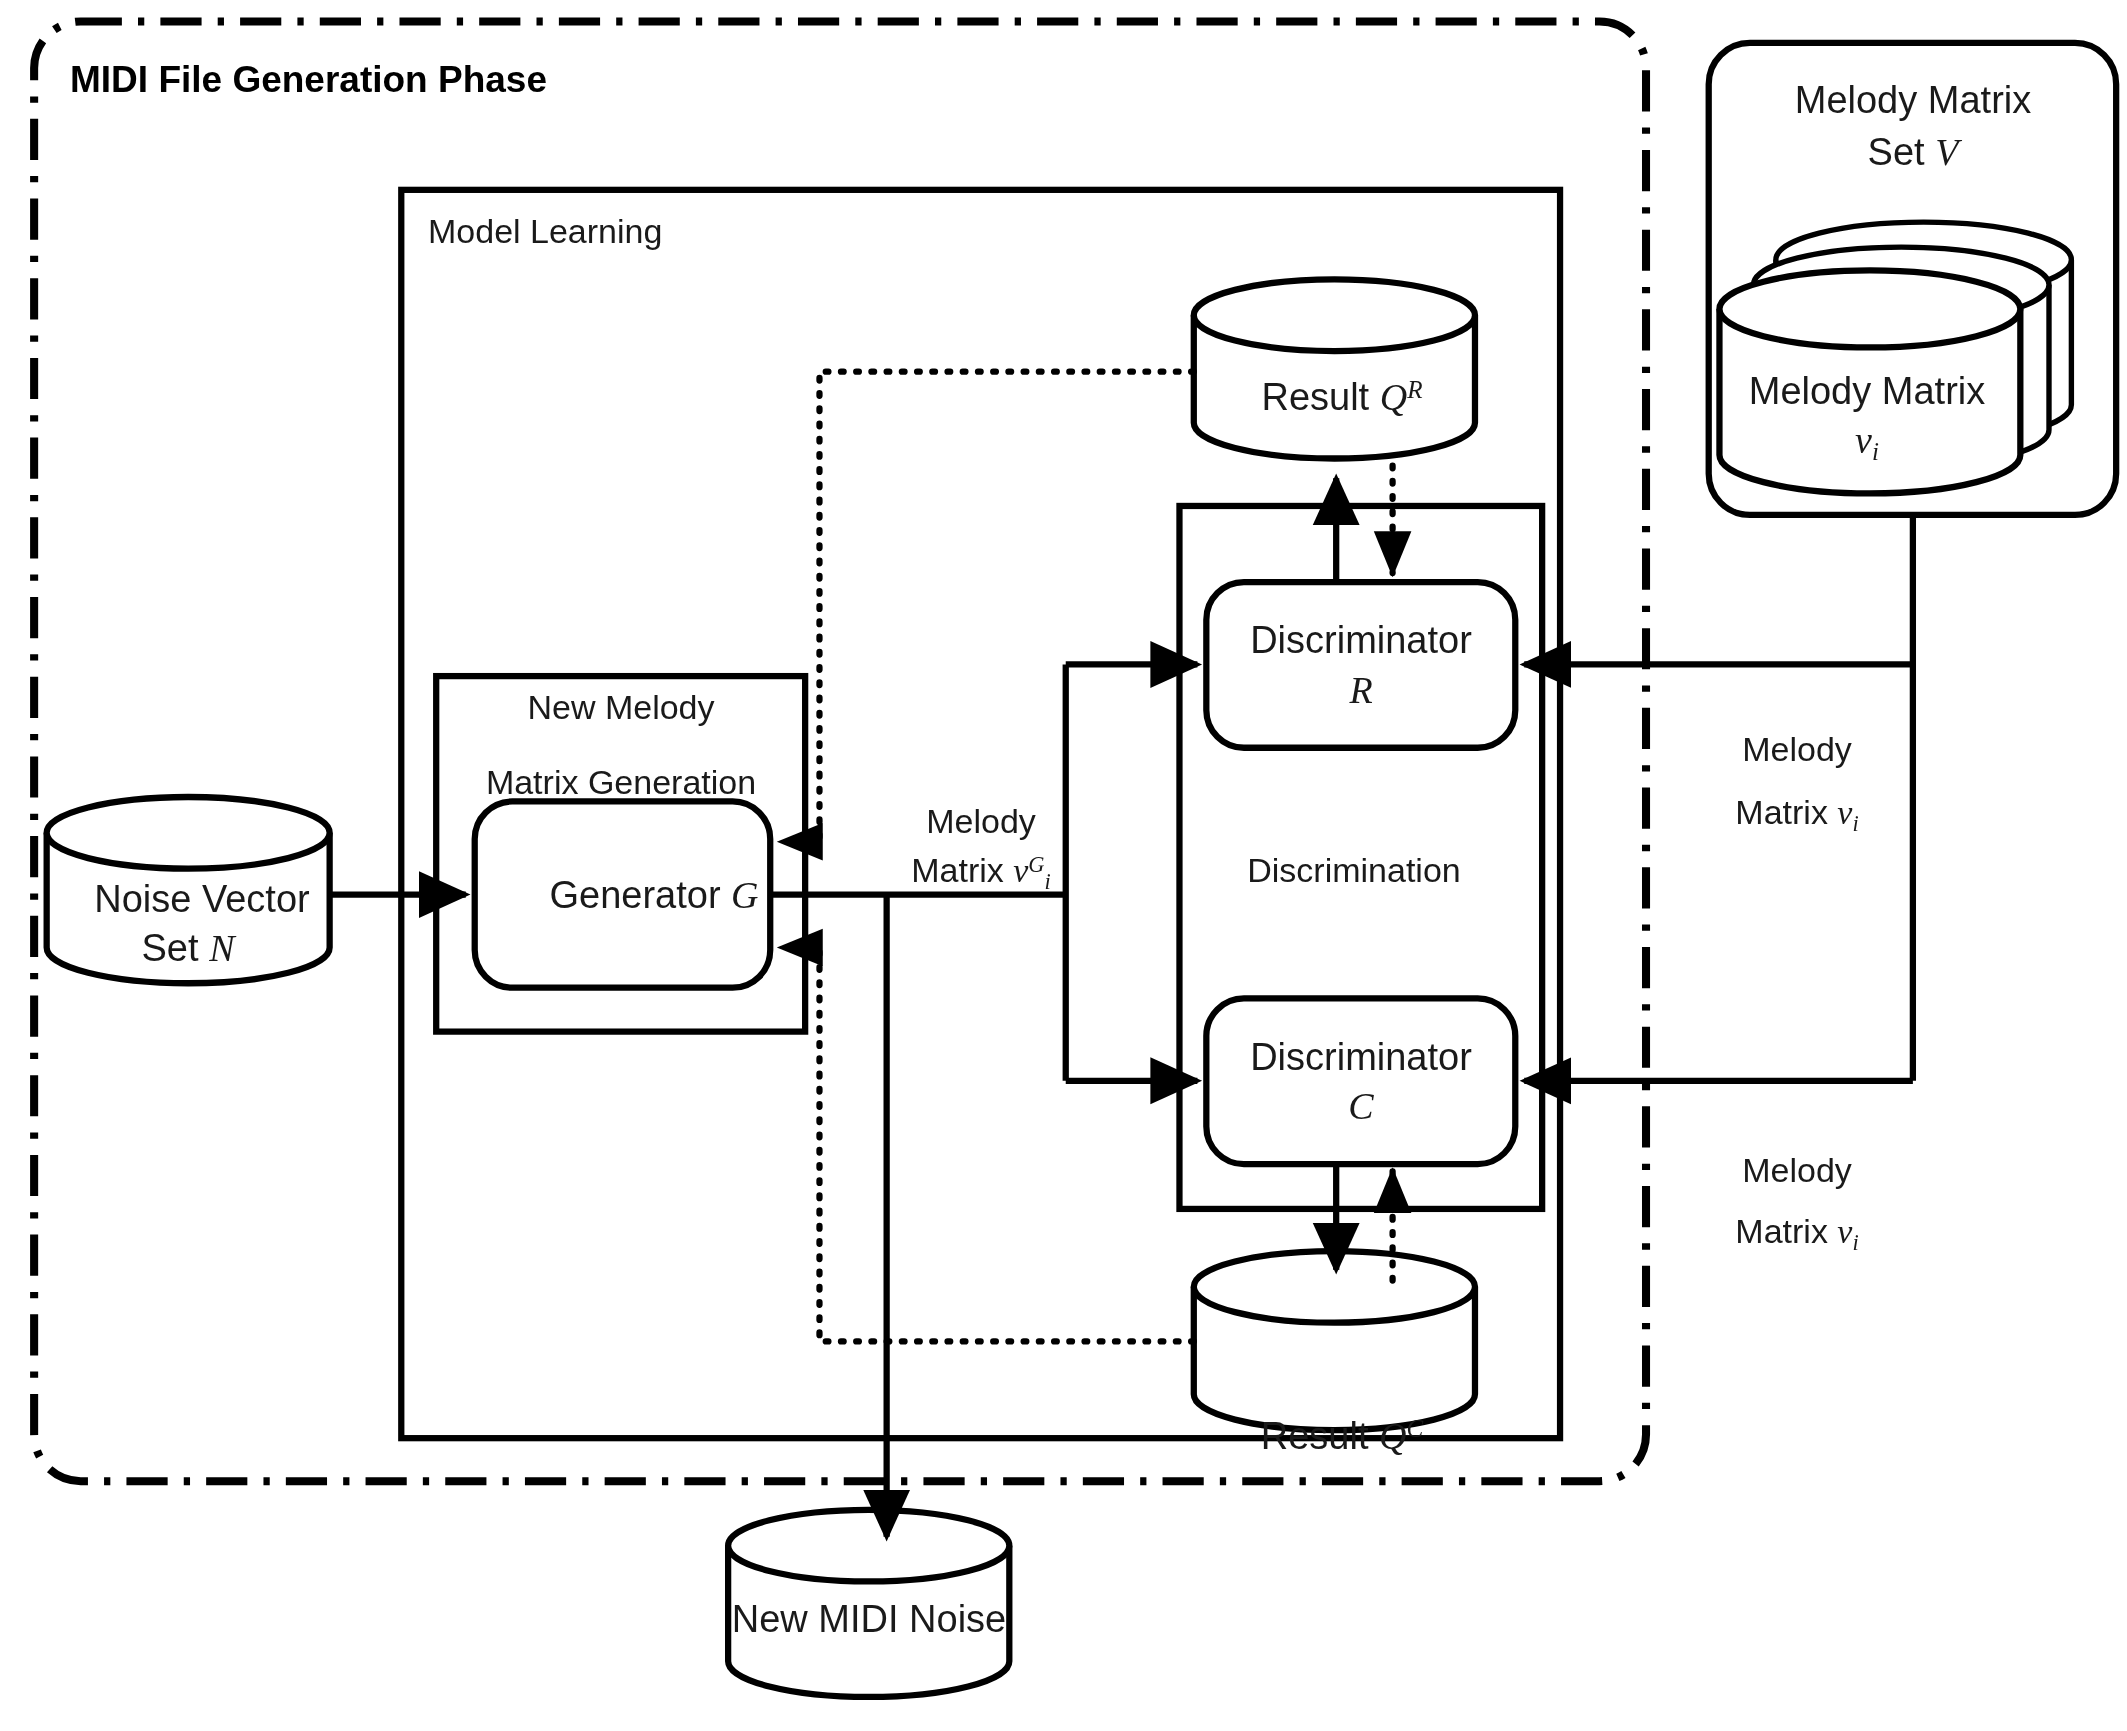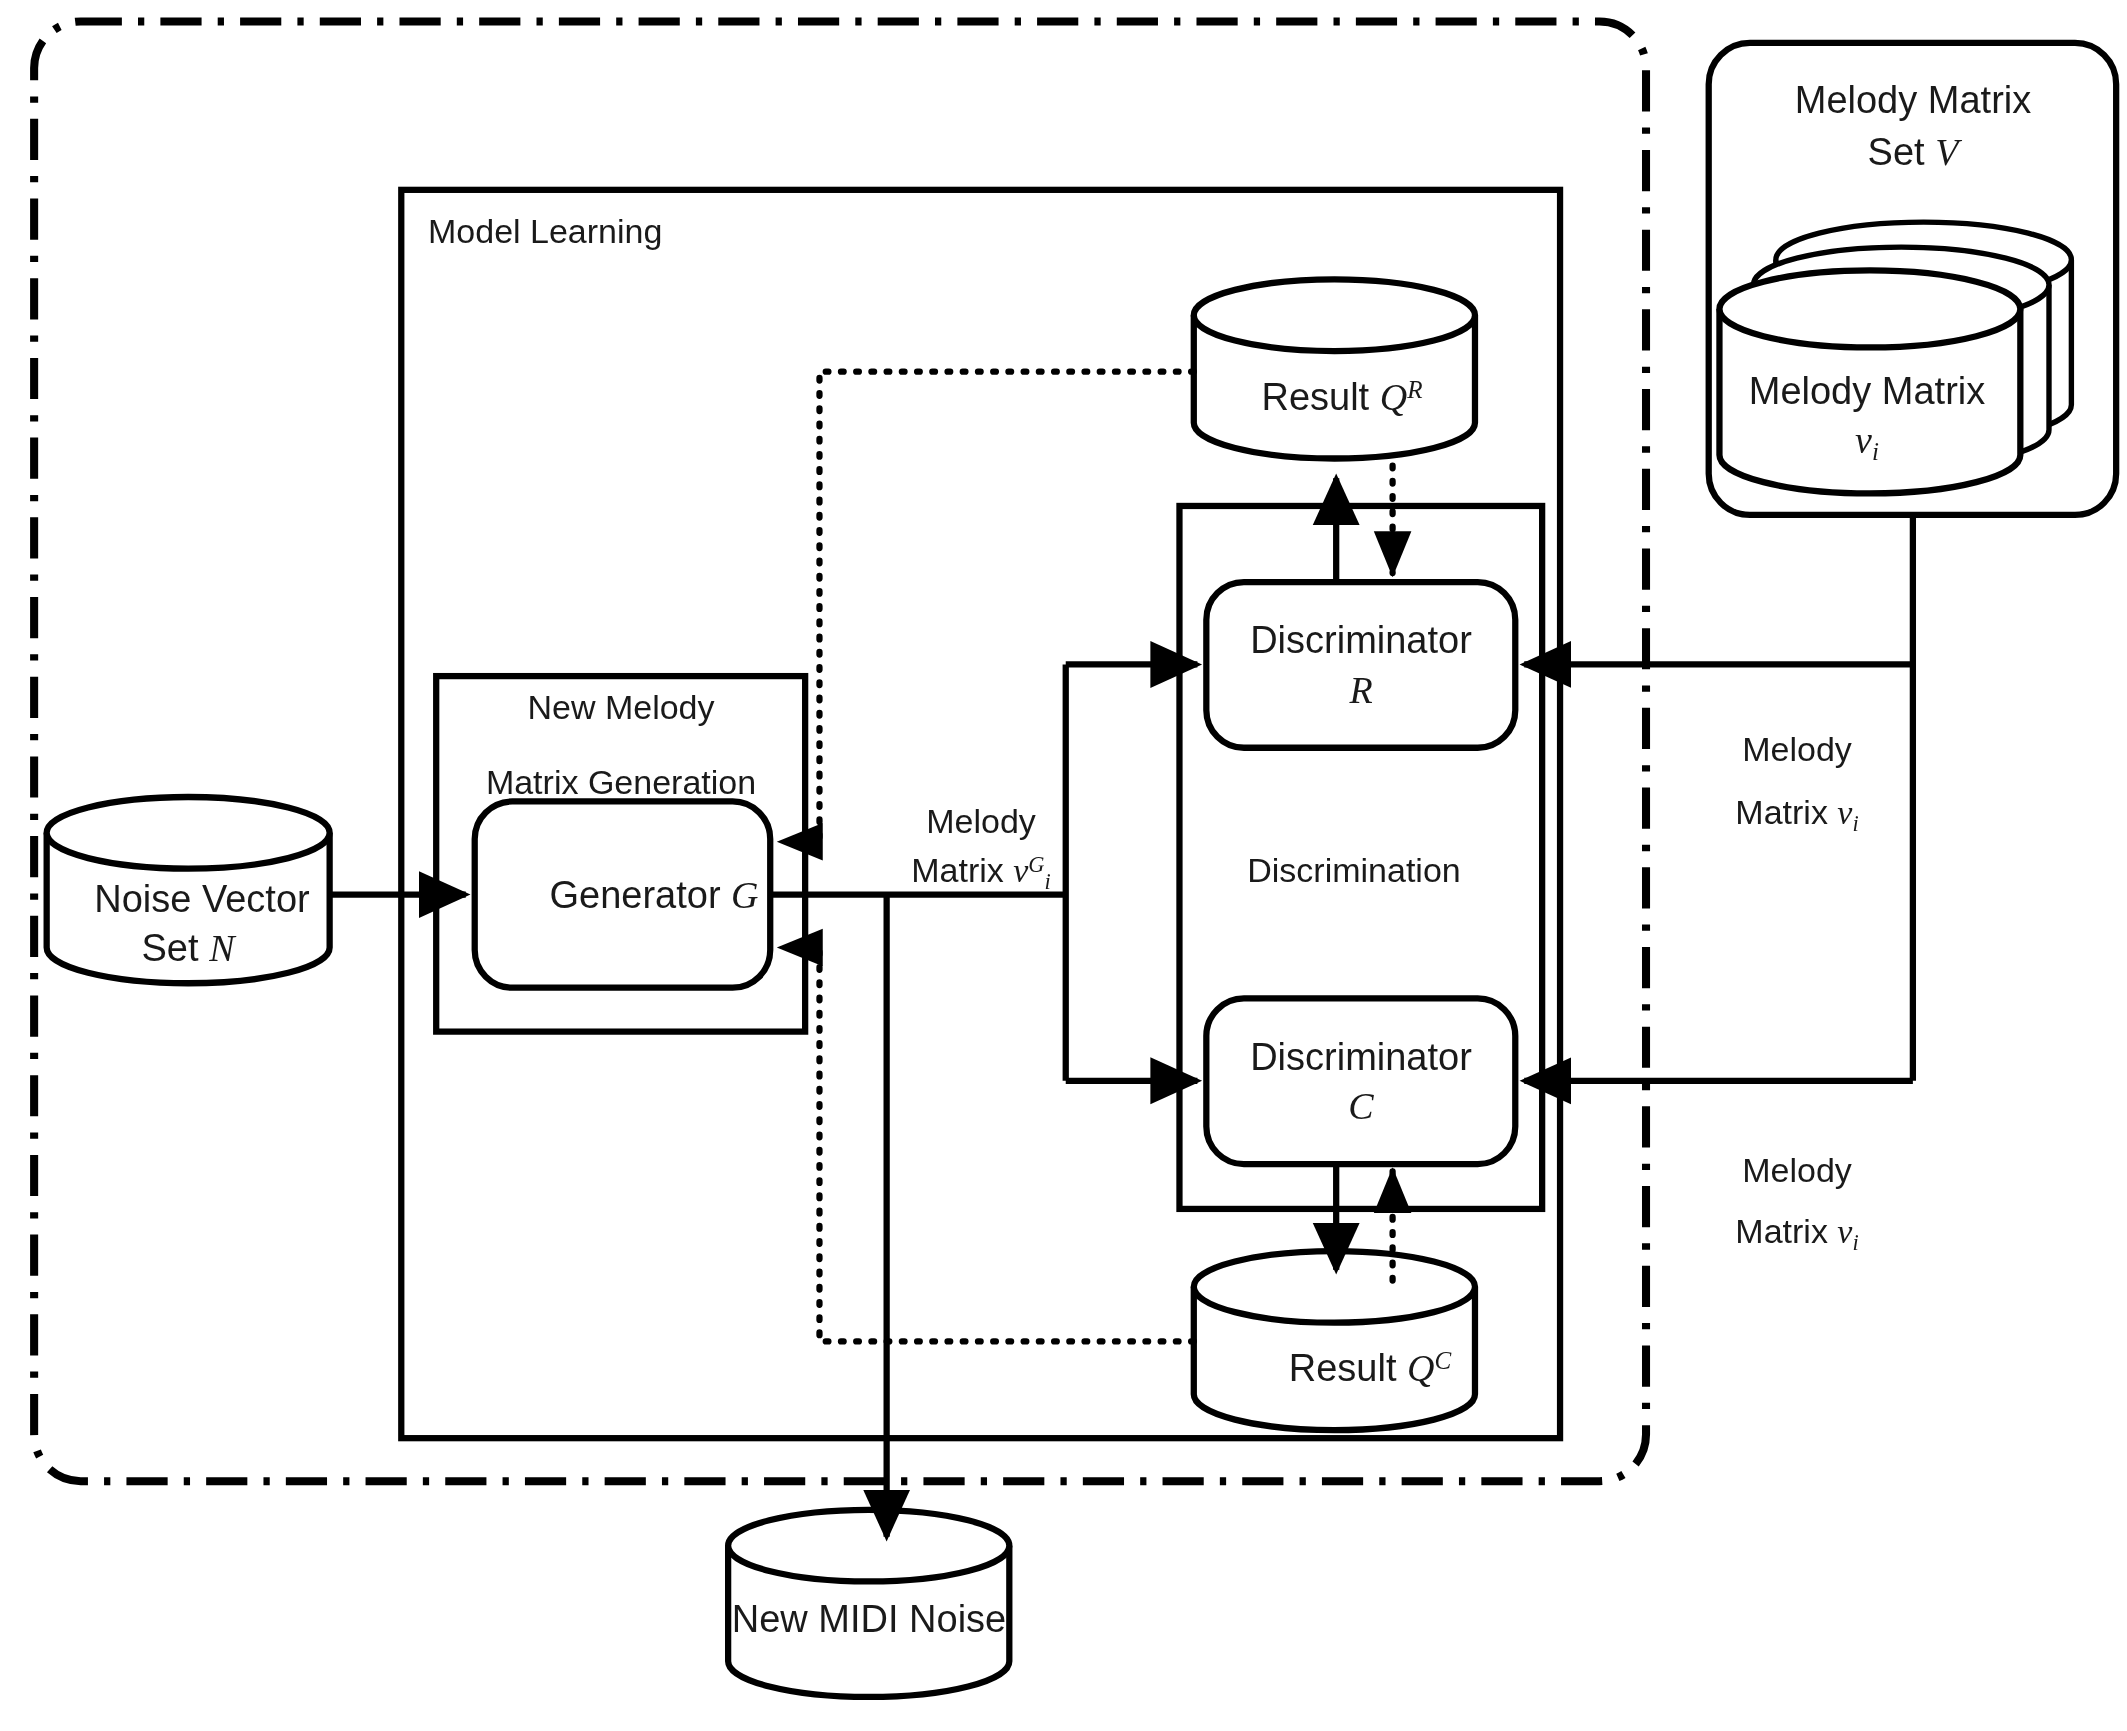--- a/index.html
+++ b/index.html
@@ -140,36 +140,37 @@
     <path d="M 1333 415 L 915 415 L 915 940 L 872 940" fill="none" stroke="#000000" stroke-width="7" stroke-dasharray="3 14" stroke-linecap="round" marker-end="url(#arrowsm)"></path>
 
     <path d="M 1333 1498 L 915 1498 L 915 1058 L 872 1058" fill="none" stroke="#000000" stroke-width="7" stroke-dasharray="3 14" stroke-linecap="round" marker-end="url(#arrowsm)"></path>
 
     <path d="M 1555 520 L 1555 640" fill="none" stroke="#000000" stroke-width="7" stroke-dasharray="3 14" stroke-linecap="round" marker-end="url(#arrowsm)"></path>
 
     <path d="M 1555 1430 L 1555 1308" fill="none" stroke="#000000" stroke-width="7" stroke-dasharray="3 14" stroke-linecap="round" marker-end="url(#arrowsm)"></path>
 
   </svg>
 
+  <div class="lbl phase-title" style="left:70px; top:56px;">MIDI File Generation Phase</div>
 
   <div class="lbl group-title" style="left:428px; top:210px; text-align:left; transform:none;">Model Learning</div>
 
   <div class="lbl group-title lbl-center" style="left:621px; top:708px;">New Melody</div>
   <div class="lbl group-title lbl-center" style="left:621px; top:783px;">Matrix Generation</div>
 
   <div class="lbl group-title lbl-center" style="left:1354px; top:871px;">Discrimination</div>
 
   <div class="lbl node-text lbl-center" style="left:188px; top:899px;margin-left:14px;">Noise Vector</div>
   <div class="lbl node-text lbl-center" style="left:188px; top:948px;"><span>Set </span><span class="mathvar">N</span></div>
 
   <div class="lbl node-text lbl-center" style="left:654px; top:895px;"><span>Generator </span><span class="mathvar">G</span></div>
 
   <div class="lbl node-text lbl-center" style="left:1342px; top:397px;"><span>Result </span><span class="mathvar"><span>Q</span><sup>R</sup></span></div>
 
-  <div class="lbl node-text lbl-center" style="left:1342px; top:1368px;margin-left:28px;"><span>Result </span><span class="mathvar"><span>Q</span><sup>C</sup></span></div>
+  <div class="lbl node-text lbl-center" style="left:1342px; top:1436px;"><span>Result </span><span class="mathvar"><span>Q</span><sup>C</sup></span></div>
 
   <div class="lbl node-text lbl-center" style="left:1361px; top:640px;">Discriminator</div>
   <div class="lbl node-text lbl-center mathvar" style="left:1361px; top:690px;">R</div>
 
   <div class="lbl node-text lbl-center" style="left:1361px; top:1057px;">Discriminator</div>
   <div class="lbl node-text lbl-center mathvar" style="left:1361px; top:1106px;">C</div>
 
   <div class="lbl node-text lbl-center" style="left:1913px; top:100px;">Melody Matrix</div>
   <div class="lbl node-text lbl-center" style="left:1913px; top:152px;"><span>Set </span><span class="mathvar">V</span></div>
 

